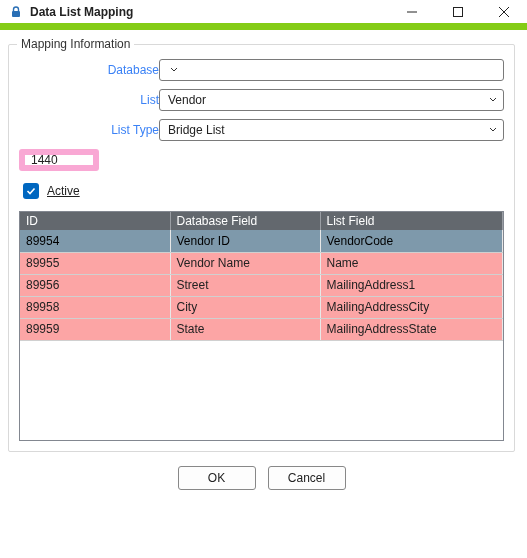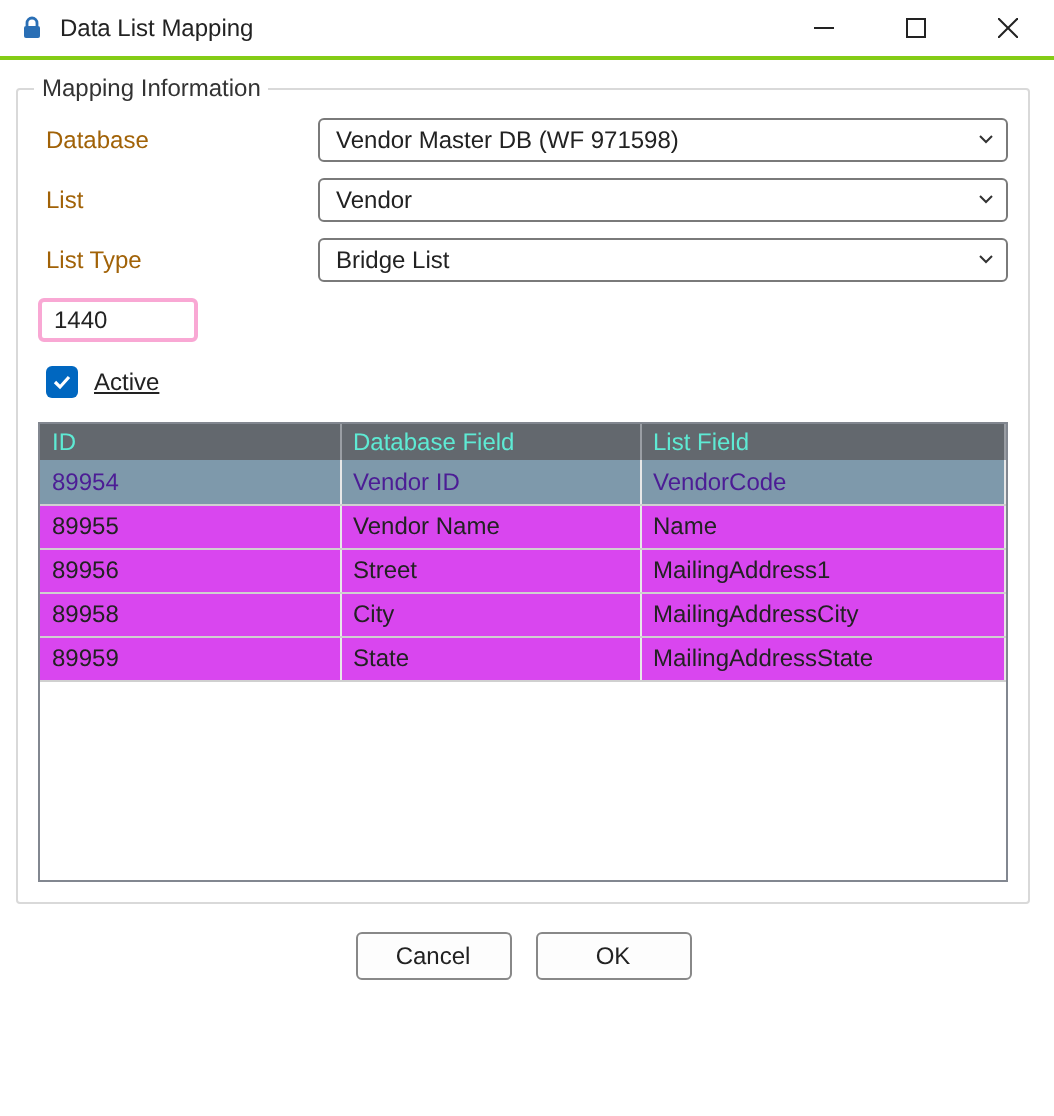--- a/index.html
+++ b/index.html
@@ -10,21 +10,22 @@
     color: #222;
     background: #fff;
     width: 527px;
     height: 558px;
     overflow: hidden;
   }
   .titlebar {
     display:flex; align-items:center;
     height:30px;
     padding:0 0 0 8px;
-    border-bottom:2px solid #84cc16;
+    border-bottom:7px solid #84cc16;
+    font-weight:bold;
   }
   .titlebar .app-icon {
     width:16px; height:16px;
     display:inline-flex; align-items:center; justify-content:center;
     margin-right:6px;
   }
   .titlebar .title { flex:0 0 auto; font-size:12px; }
   .titlebar .spacer { flex:1; }
   .winbtn {
     width:46px; height:30px;
@@ -50,21 +51,22 @@
     color:#333;
   }
   .form-row {
     display:flex;
     align-items:center;
     margin-bottom:8px;
   }
   .form-row .lbl {
     width:140px;
     padding-left:4px;
-    color:#a16207;
+    color:#3b82f6;
+    text-align:right;
   }
   .form-row .ctrl {
     flex:1;
   }
   .combo {
     width:100%;
     display:flex; align-items:center;
     height:22px;
     border:1px solid #7a7a7a;
     border-radius:3px;
@@ -72,21 +74,21 @@
     padding:0 4px 0 8px;
     font-size:12px;
     position:relative;
   }
   .combo .combo-text { flex:1; white-space:nowrap; overflow:hidden; }
   .combo .caret {
     width:12px; display:flex; align-items:center; justify-content:center;
   }
   .textbox {
     height:22px;
-    border:2px solid #f9a8d4;
+    border:6px solid #f9a8d4;
     border-radius:3px;
     background:#fff;
     padding:0 6px;
     display:inline-flex;
     align-items:center;
     font-size:12px;
   }
   .refresh-row .ctrl { flex:0 0 auto; }
   .textbox.small { width:80px; }
   .checkbox-row {
@@ -109,37 +111,37 @@
     overflow:hidden;
     margin-top:2px;
   }
   table.grid {
     border-collapse:collapse;
     width:100%;
     font-size:12px;
   }
   table.grid th {
     background:#63686e;
-    color:#5eead4;
+    color:#ffffff;
     font-weight:normal;
     text-align:left;
     padding:2px 6px;
     border-right:1px solid #9a9ea4;
     height:18px;
   }
   table.grid td {
     padding:3px 6px;
     border-bottom:1px solid #d0d0d0;
     border-right:1px solid #e8e8e8;
     height:22px;
-    background:#d946ef;
+    background:#fca5a5;
   }
   table.grid tr.sel td {
     background:#7e99ab;
-    color:#4c1d95;
+    color:#000000;
   }
   .footer-btns {
     display:flex;
     justify-content:center;
     gap:12px;
     padding:14px 0 0 0;
   }
   .btn {
     min-width:78px;
     height:24px;
@@ -181,21 +183,20 @@
 </div>
 
 <div class="content">
   <div class="groupbox">
     <span class="legend">Mapping Information</span>
 
     <div class="form-row">
       <div class="lbl">Database</div>
       <div class="ctrl">
         <div class="combo">
-          <span class="combo-text">Vendor Master DB (WF 971598)</span>
           <span class="caret">
             <svg width="8" height="8" viewBox="0 0 8 8">
                 <path d="M1 2 L4 5 L7 2" fill="none" stroke="#333" stroke-width="1"></path>
               </svg>
           </span>
         </div>
       </div>
     </div>
 
 
@@ -285,19 +286,19 @@
               <td>MailingAddressState</td>
             </tr>
           </tbody>
       </table>
     </div>
 
   </div>
 
   <div class="footer-btns">
     <div class="btn">
+      <span>OK</span>
+    </div>
+    <div class="btn">
       <span>Cancel</span>
     </div>
-    <div class="btn">
-      <span>OK</span>
-    </div>
   </div>
 </div>
 
 </body></html>

